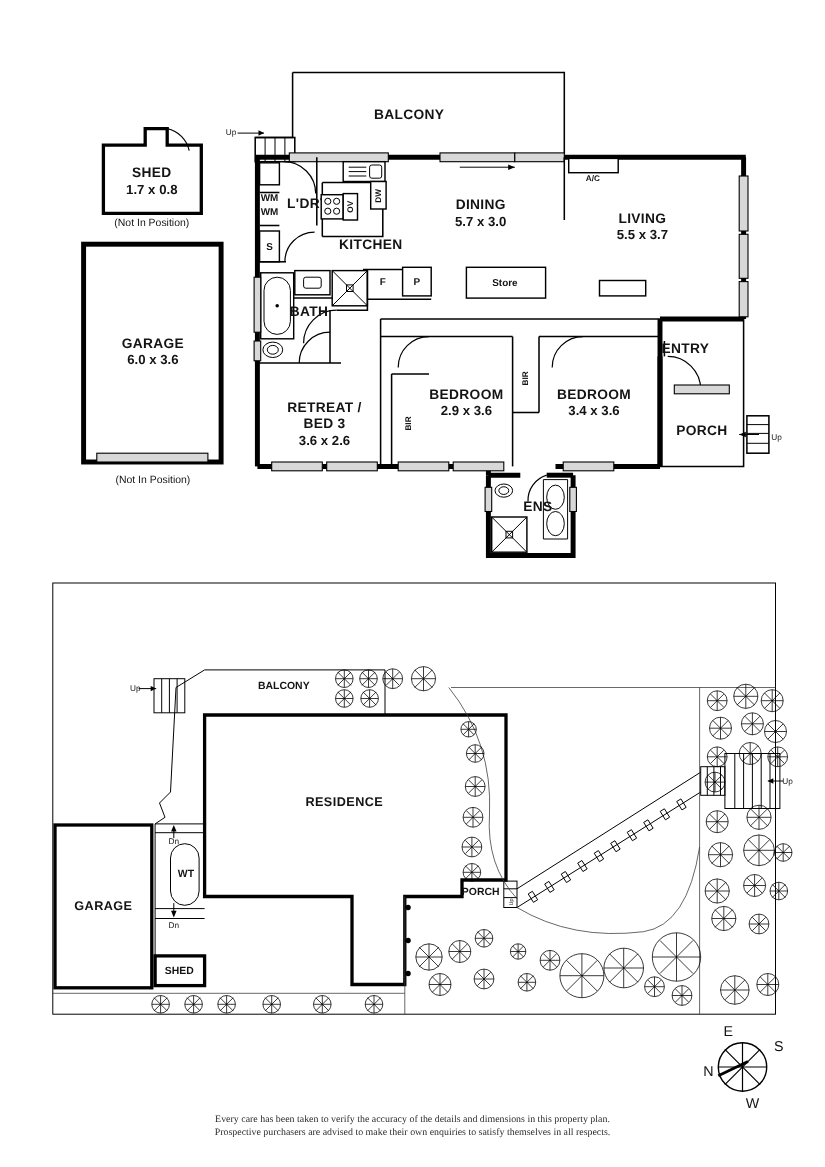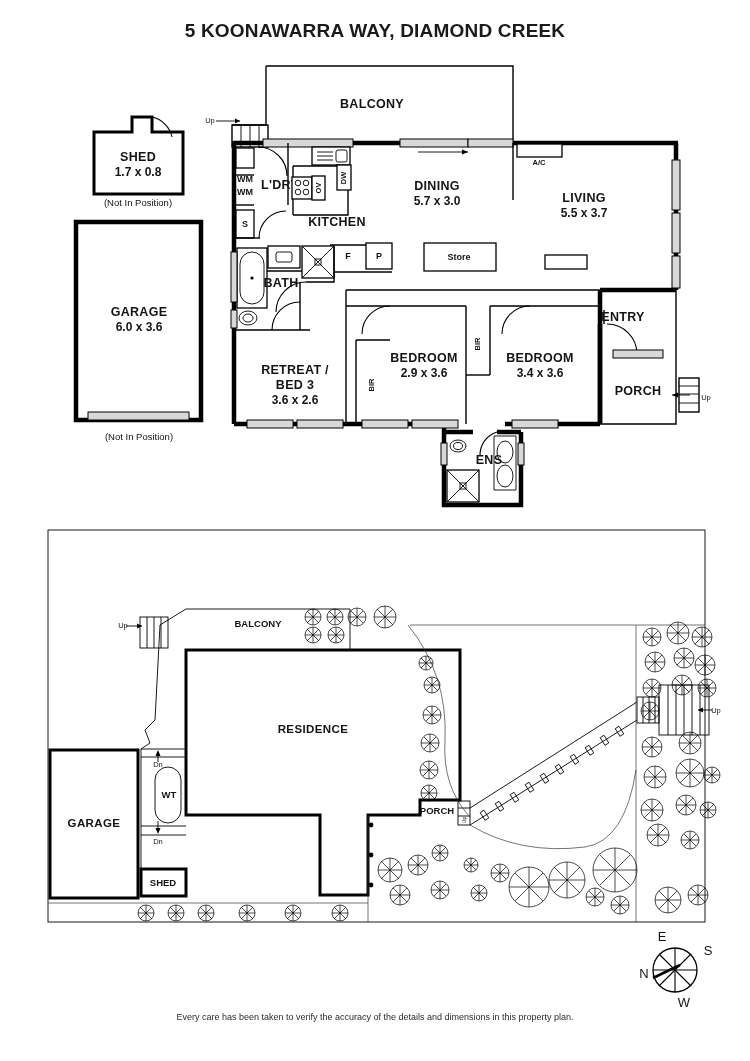--- a/index.html
+++ b/index.html
@@ -48,29 +48,29 @@
   .fill-w     { fill: #ffffff; stroke: #000; stroke-width: 1.3; }
   .win        { fill: #d8d8d8; stroke: #000; stroke-width: 1; }
   .swing      { fill: none; stroke: #000; stroke-width: 1.1; }
   #disclaimer {
     position: absolute;
     left: 0; top: 1012px; width: 750px;
     text-align: center;
     font-size: 9px;
     line-height: 11.5px;
     color: #2b2b2b;
+    font-family: Liberation Serif, serif;
   }
   #disclaimer div { white-space: nowrap; }
 </style>
 </head>
 <body>
 
 <div id="page">
 
-  <div id="title">5 KOONAWARRA WAY, DIAMOND CREEK</div>
 
   <svg class="plan" width="750" height="525" viewBox="0 0 750 525">
 
     <g>
       <path class="wall-med" d="M94,132 L132,132 L132,117 L152,117 L152,132 L183,132 L183,194 L94,194 Z"></path>
       <path class="swing" d="M152,117 A26,26 0 0 1 172,137"></path>
     </g>
     <text class="lbl room-name" x="138" y="158">SHED</text>
     <text class="lbl room-dim" x="138" y="173">1.7 x 0.8</text>
     <text class="lbl note-lbl" x="138" y="203">(Not In Position)</text>
@@ -706,15 +706,16 @@
     <line x1="71" y1="34" x2="39" y2="66" stroke="#000" stroke-width="1.1"></line>
     <line x1="33" y1="58" x2="60" y2="45" stroke="#000" stroke-width="2.6"></line>
     <text class="lbl compass-l" x="42" y="18">E</text>
     <text class="lbl compass-l" x="88" y="32">S</text>
     <text class="lbl compass-l" x="24" y="55">N</text>
     <text class="lbl compass-l" x="64" y="84">W</text>
   </svg>
 
   <div id="disclaimer">
     <div>Every care has been taken to verify the accuracy of the details and dimensions in this property plan.</div>
+    <div>Prospective purchasers are advised to make their own enquiries to satisfy themselves in all respects.</div>
   </div>
 
 </div>
 
 </body></html>

